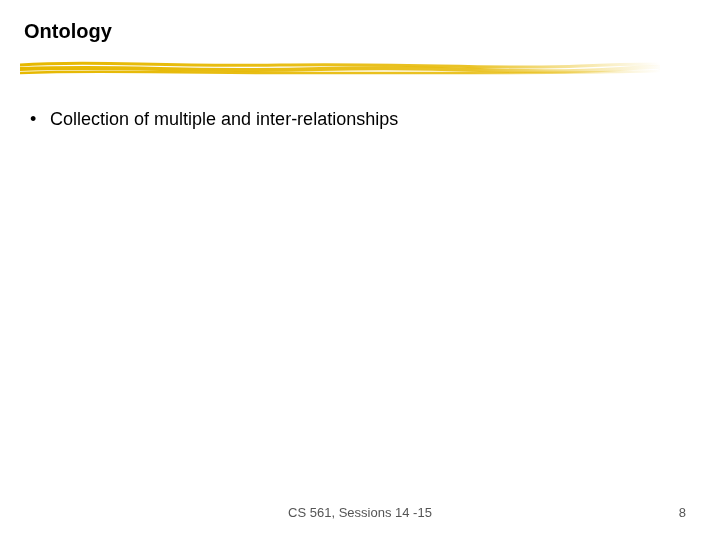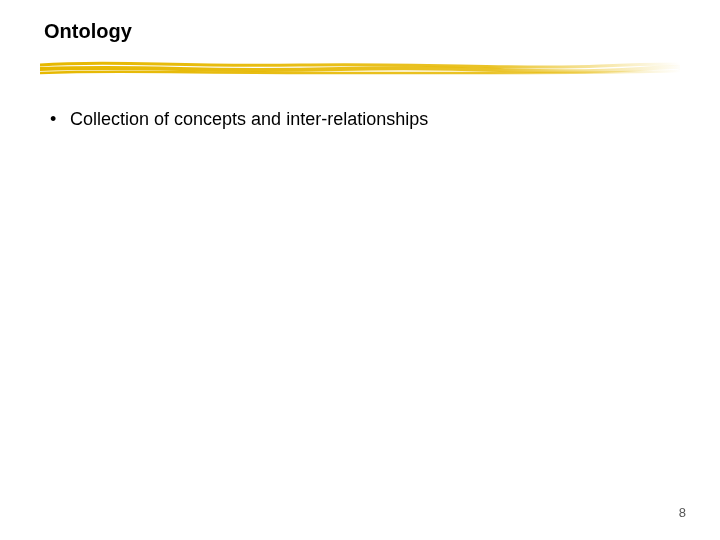--- a/index.html
+++ b/index.html
@@ -1,21 +1,21 @@
 <!DOCTYPE html>
 <html><head>
 <meta charset="utf-8">
 <style>
   * { margin: 0; padding: 0; box-sizing: border-box; }
   html, body { width: 720px; height: 540px; background: #fff; font-family: Verdana, Geneva, sans-serif; overflow: hidden; }
   .slide {
     position: relative;
     width: 720px;
     height: 540px;
-    padding: 20px 40px 40px 40px;
+    padding: 20px 40px 40px 20px;
   }
   .title {
     font-size: 20px;
     font-weight: bold;
     color: #000;
     margin-bottom: 8px;
     margin-left: 4px;
   }
   .underline {
     width: 640px;
@@ -75,17 +75,18 @@
         <stop offset="70%" stop-color="#e6b800" stop-opacity="0.85"></stop>
         <stop offset="100%" stop-color="#e6b800" stop-opacity="0"></stop>
       </linearGradient>
     </defs>
     <path d="M0,4 Q40,1 120,3 T260,4 T420,5 T560,5 T640,3" stroke="url(#fade)" stroke-width="3" fill="none" stroke-linecap="round"></path>
     <path d="M0,8 Q60,6 140,8 T300,8 T460,9 T600,8 T640,7" stroke="url(#fade)" stroke-width="4" fill="none" stroke-linecap="round"></path>
     <path d="M0,12 Q50,10 130,11 T280,12 T440,12 T590,11 T640,10" stroke="url(#fade)" stroke-width="2.5" fill="none" stroke-linecap="round"></path>
   </svg>
 
   <ul class="bullets">
-    <li>Collection of concepts and inter-relationships</li>
+    <li>Collection of multiple and inter-relationships</li>
   </ul>
 
+  <div class="footer">CS 561,  Sessions 14 -15</div>
   <div class="pagenum">8</div>
 </div>
 
 </body></html>

